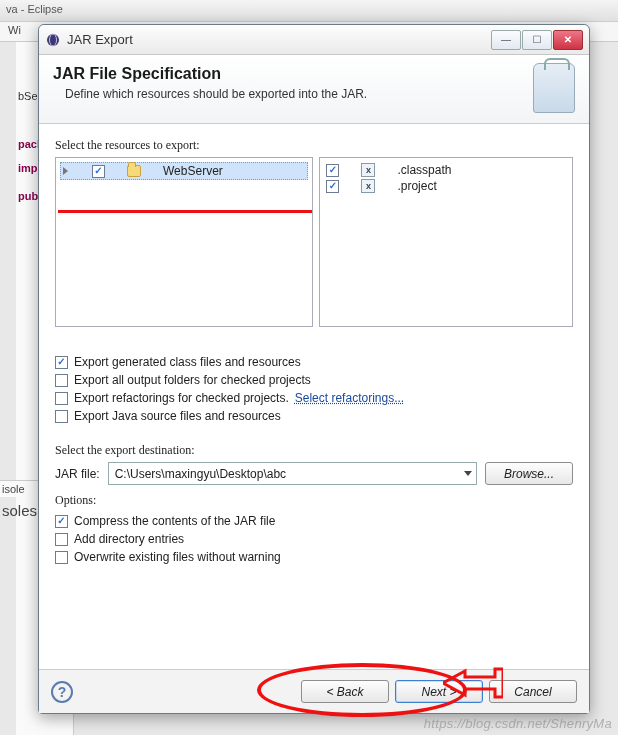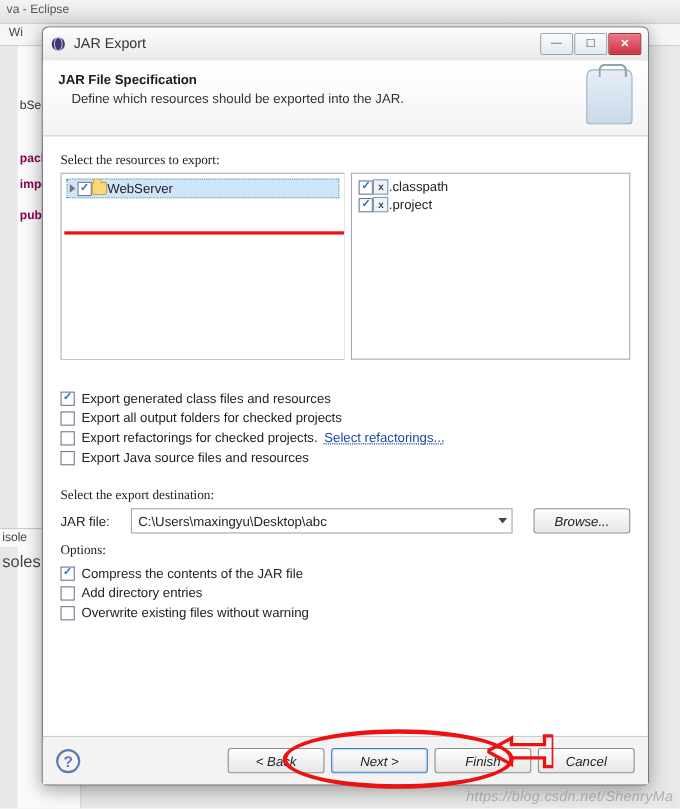--- a/index.html
+++ b/index.html
@@ -11,42 +11,42 @@
     .bg-side .kw-imp { color:#8b0050; font-weight:bold; margin-top:12px;}
     .bg-side .kw-pub { color:#8b0050; font-weight:bold; margin-top:16px;}
     .dlg-wrap { position:absolute; top:24px; left:38px; width:552px; height:690px; border:1px solid #6a7a8a; border-radius:6px 6px 4px 4px; background:#fff; box-shadow:0 4px 16px rgba(0,0,0,0.35); }
     .dlg-title { height:30px; background:linear-gradient(#fdfdfd,#eaeaea); border-bottom:1px solid #c7c7c7; display:flex; align-items:center; padding:0 6px; border-radius:6px 6px 0 0; }
     .dlg-title .tic { width:16px; height:16px; margin-right:6px; display:flex; align-items:center; justify-content:center; }
     .dlg-title .ttxt { font-size:13px; color:#333; flex:1; }
     .winbtns { display:flex; gap:1px; }
     .winbtn { width:30px; height:20px; border:1px solid #9aa; background:linear-gradient(#fafcff,#e2e9f0); border-radius:2px; display:flex; align-items:center; justify-content:center; font-size:10px; color:#556; }
     .winbtn.close { background:linear-gradient(#e78,#c34); color:#fff; border-color:#933; font-weight:bold;}
     .header { min-height:60px; background:linear-gradient(#fff,#f2f4f6); border-bottom:1px solid #ccc; padding:10px 14px; display:flex; justify-content:space-between; align-items:flex-start; }
-    .header h3 { margin:0 0 4px 0; font-size:12px; font-weight:bold; color:#1a1a1a; }
+    .header h3 { margin:0 0 4px 0; font-size:16px; font-weight:bold; color:#1a1a1a; }
     .header p { margin:2px 0 0 12px; font-size:12px; color:#333; }
     .jaricon { width:42px; height:50px; background:linear-gradient(#e6eef6,#c9d9e9); border:1px solid #9ab; border-radius:6px 6px 3px 3px; position:relative; margin-top:-2px;}
     .jaricon::before { content:""; position:absolute; top:-6px; left:10px; width:22px; height:10px; border:2px solid #8aa; border-bottom:none; border-radius:6px 6px 0 0;}
     .body { padding:10px 16px 6px 16px; color:#222; }
     .label { margin:4px 0 4px 0;font-family:Liberation Serif, serif; }
     .treebox-row { display:flex; gap:6px; }
     .treebox, .listbox { flex:1; height:170px; border:1px solid #aab; background:#fff; overflow:auto; padding:4px; }
     .treebox { flex:1.02; }
-    .treerow, .listrow { display:flex; align-items:center; gap:0; padding:1px 2px; font-size:12px; }
+    .treerow, .listrow { display:flex; align-items:center; gap:22px; padding:1px 2px; font-size:12px; }
     .treerow.sel { background:#cfe4fa; border:1px dotted #6a9; }
     .tri { width:0; height:0; border-top:4px solid transparent; border-bottom:4px solid transparent; border-left:5px solid #777; margin-right:2px;}
     .cb { width:13px; height:13px; border:1px solid #6c7a92; background:#fff; display:inline-flex; align-items:center; justify-content:center; font-size:10px; color:#2a6fd1; font-weight:bold; }
     .cb.chk::after{content:"✓"; position:relative; top:-1px;}
     .icn-folder { width:14px; height:12px; background:#f5d97a; border:1px solid #caa33d; border-radius:2px; position:relative; }
     .icn-folder::before{content:""; position:absolute; top:-4px; left:0; width:6px; height:4px; background:#f5d97a; border:1px solid #caa33d; border-bottom:none; border-radius:2px 2px 0 0;}
     .icn-x { width:14px; height:14px; border:1px solid #89a; background:#eef3fa; display:inline-flex; align-items:center; justify-content:center; font-size:9px; color:#345; font-weight:bold;}
     .red-line { height:3px; background:#e11; margin-top:30px; margin-left:-2px; width:340px;}
     .chklist { margin-top:26px; }
     .option-row { display:flex; align-items:center; gap:6px; padding:2px 0; font-size:12px;}
     .option-row .lnk { color:#1a4aa0; text-decoration:underline; text-decoration-style:dotted;}
-    .dest-row { display:flex; align-items:center; gap:19px; margin:4px 0; }
+    .dest-row { display:flex; align-items:center; gap:8px; margin:4px 0; }
     .combo { flex:1; height:23px; border:1px solid #9aa; background:#fff; display:flex; align-items:center; padding:0 6px; position:relative;}
     .combo .arrow { position:absolute; right:4px; width:0; height:0; border-left:4px solid transparent; border-right:4px solid transparent; border-top:5px solid #444; }
     .btn { min-width:88px; height:23px; border:1px solid #8d8d8d; background:linear-gradient(#fdfdfd,#e7e7e7); border-radius:3px; font-size:12px; color:#222; display:inline-flex; align-items:center; justify-content:center; padding:0 12px;font-style:italic; }
     .btn.default { border-color:#3b7fd1; box-shadow:0 0 0 1px rgba(70,140,220,0.25) inset; }
     .footer { position:absolute; bottom:0; left:0; right:0; border-top:1px solid #ccc; background:#f3f3f3; padding:10px 12px; display:flex; align-items:center; justify-content:space-between; }
     .help-ic { width:22px;height:22px;border:2px solid #5a7bb0;border-radius:50%; display:flex;align-items:center;justify-content:center;color:#5a7bb0;font-weight:bold;font-size:14px;}
     .btnrow { display:flex; gap:6px; }
     .annot-oval { position:absolute; width:210px; height:54px; border:4px solid #e11; border-radius:50%; left:218px; bottom:-4px; pointer-events:none;}
     .annot-arrow { position:absolute; right:86px; bottom:10px; pointer-events:none;}
     .watermark { position:absolute; right:6px; bottom:4px; color:rgba(130,130,130,0.55); font-size:13px; font-style:italic; letter-spacing:0.3px;}
@@ -166,23 +166,20 @@
   <div class="footer">
     <div class="help-ic">?</div>
     <div class="btnrow">
       <div class="btn">
           <span>&lt; Back</span>
         </div>
       <div class="btn default">
           <span>Next &gt;</span>
         </div>
       <div class="btn">
-          <span>Finish</span>
-        </div>
-      <div class="btn">
           <span>Cancel</span>
         </div>
     </div>
     <div class="annot-oval"></div>
     <svg class="annot-arrow" width="60" height="40">
         <polygon points="0,20 22,8 22,14 52,14 52,6 60,6 60,34 52,34 52,26 22,26 22,32" fill="none" stroke="#e11" stroke-width="3"></polygon>
       </svg>
   </div>
 </div>
 

